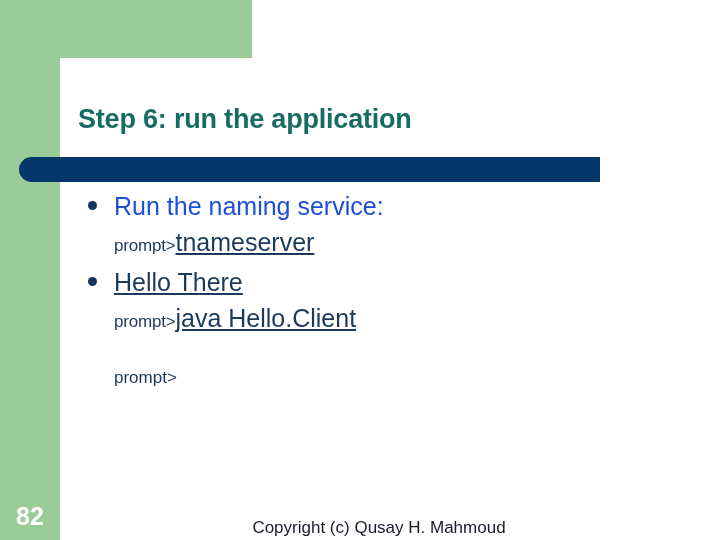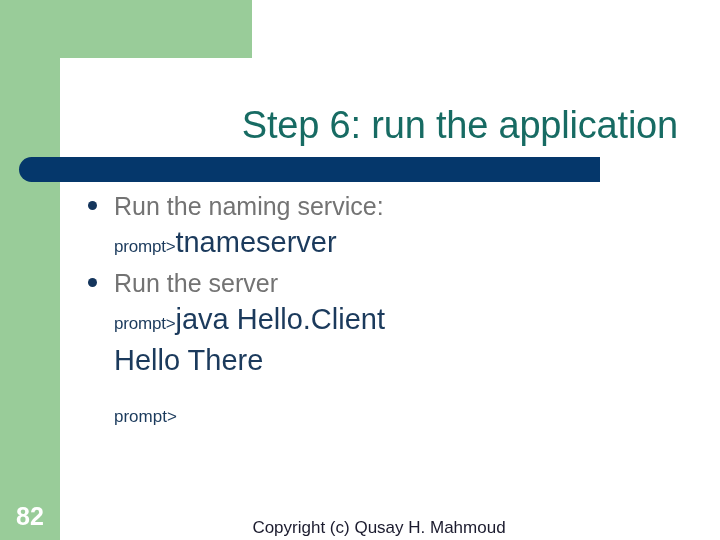--- a/index.html
+++ b/index.html
@@ -44,26 +44,25 @@
     background: #ffffff;
     border-top-left-radius: 26px;
   }
 
   
   .title {
     position: absolute;
     left: 78px;
     top: 104px;
     width: 600px;
-    font-size: 38px;
-    font-weight: normal;
+    font-size: 27px;
+    font-weight: bold;
     color: #176b63;
     letter-spacing: -0.2px;
     white-space: nowrap;
-    text-align: right;
   }
 
   
   .navy-bar {
     position: absolute;
     left: 19px;
     top: 157px;
     width: 581px;
     height: 25px;
     background: #05376b;
@@ -82,21 +81,21 @@
   .bullet-group {
     position: relative;
   }
   .bullet-line {
     position: relative;
     display: flex;
     align-items: flex-start;
     padding-left: 30px;
     font-size: 25px;
     line-height: 36px;
-    color: #737373;
+    color: #1d4ed8;
   }
   .bullet-dot {
     position: absolute;
     left: 4px;
     top: 13px;
     width: 9px;
     height: 9px;
     border-radius: 50%;
     background: #14355c;
   }
@@ -105,21 +104,22 @@
     font-size: 25px;
     line-height: 36px;
     color: #1b3a5c;
     white-space: nowrap;
   }
   .prompt-token {
     font-size: 17px;
     letter-spacing: -0.2px;
   }
   .cmd-token {
-    font-size: 29px;
+    font-size: 25px;
+    text-decoration: underline;
   }
   .trailing-prompt {
     padding-left: 30px;
     margin-top: 26px;
     font-size: 17px;
     line-height: 24px;
     color: #1b3a5c;
   }
 
   
@@ -163,30 +163,29 @@
         <span>Run the naming service:</span>
       </div>
       <div class="sub-line">
         <span class="prompt-token">prompt&gt;</span><span class="cmd-token">tnameserver</span>
       </div>
     </div>
 
     <div class="bullet-group">
       <div class="bullet-line">
         <span class="bullet-dot"></span>
-        <span>Run the server</span>
       </div>
     </div>
 
     <div class="bullet-group">
       <div class="sub-line">
-        <span class="prompt-token">prompt&gt;</span><span class="cmd-token">java Hello.Client</span>
+        <span class="cmd-token">Hello There</span>
       </div>
       <div class="sub-line">
-        <span class="cmd-token">Hello There</span>
+        <span class="prompt-token">prompt&gt;</span><span class="cmd-token">java Hello.Client</span>
       </div>
     </div>
 
     <div class="trailing-prompt">prompt&gt;</div>
 
   </div>
 
   <div class="slide-number">82</div>
   <div class="copyright">Copyright (c) Qusay H. Mahmoud</div>
 

